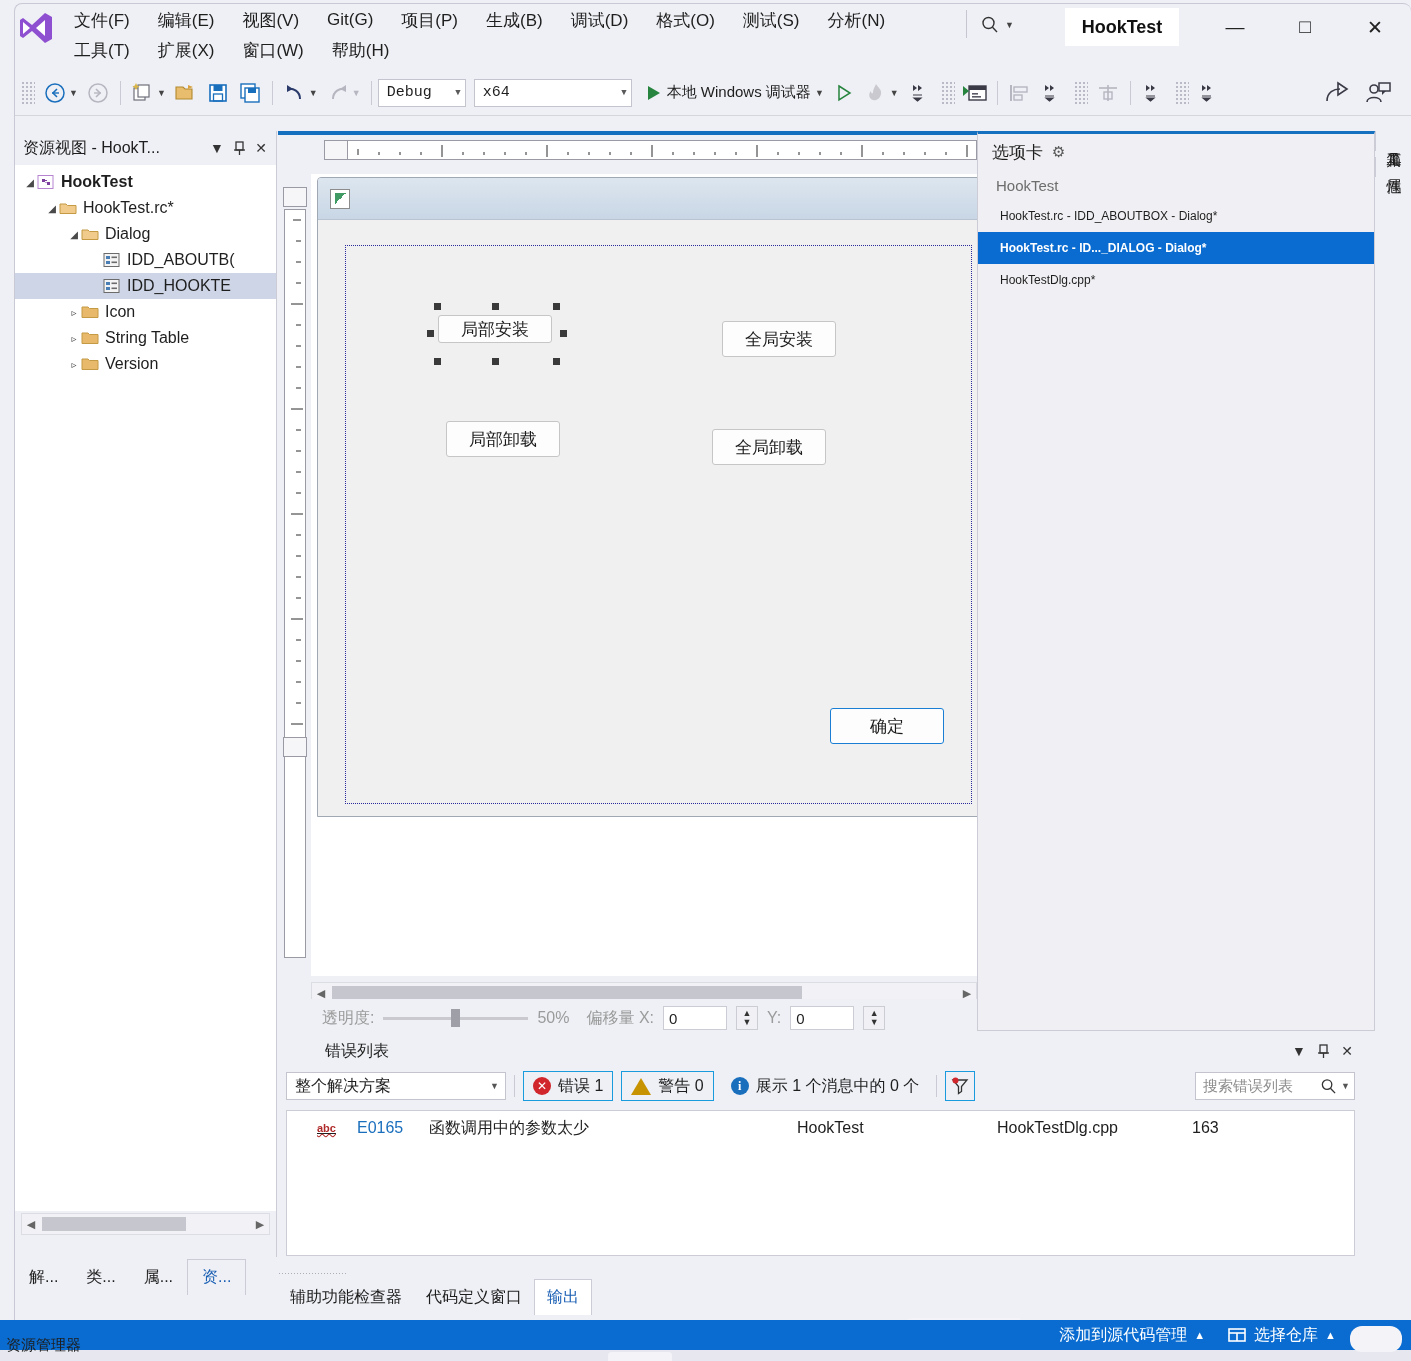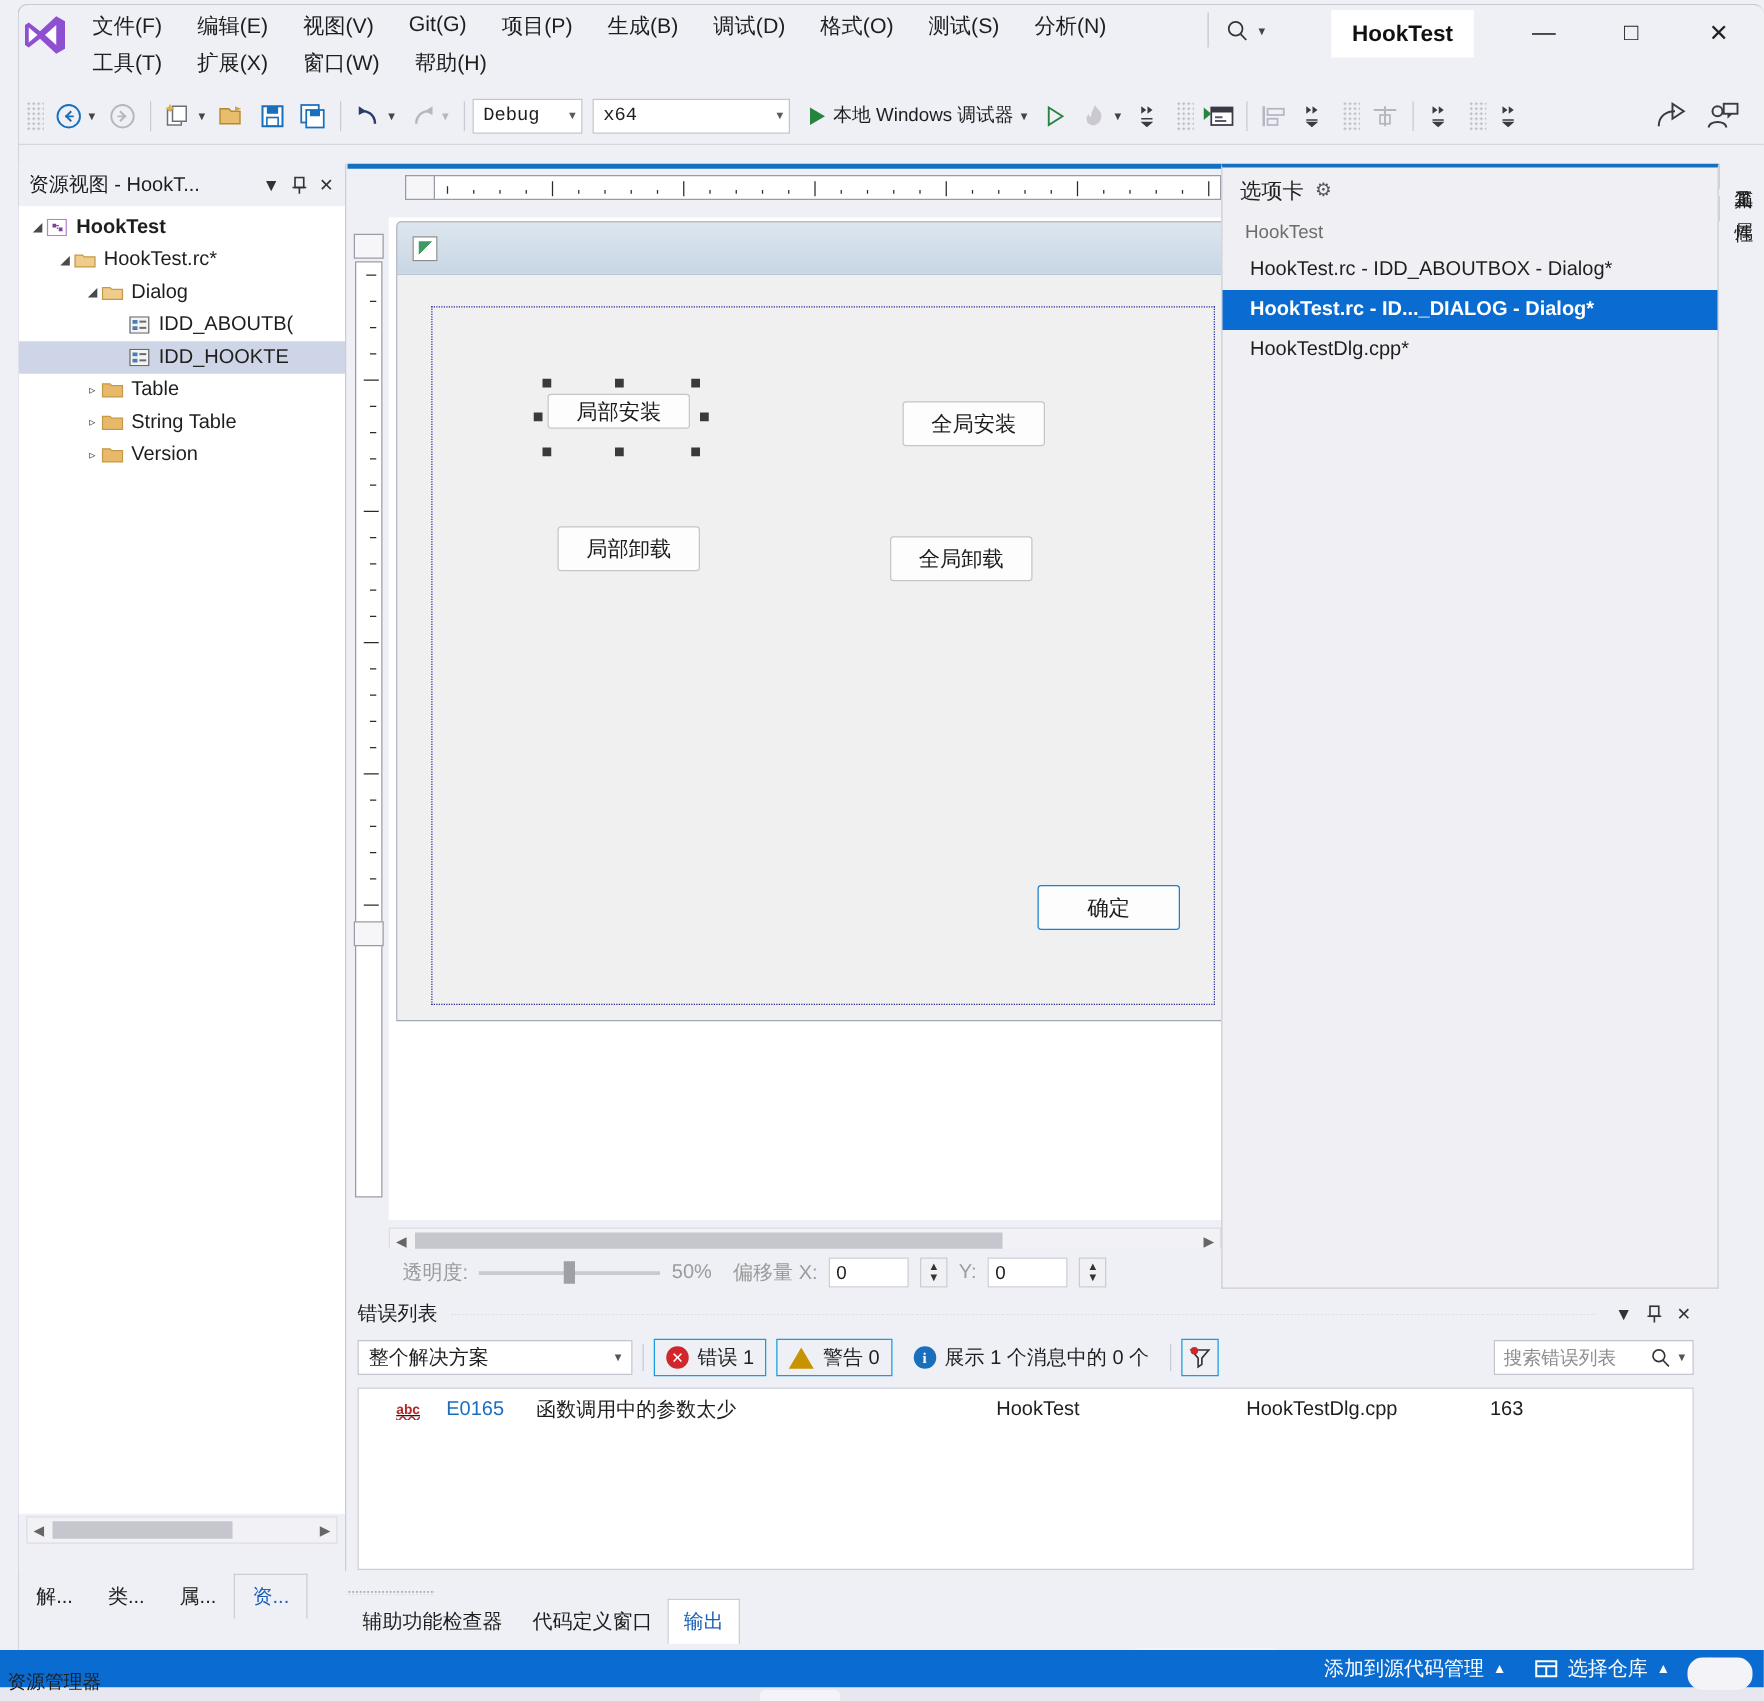--- a/index.html
+++ b/index.html
@@ -191,34 +191,34 @@
   
   .rightpane {
     position:absolute; right:36px; top:131px; width:398px; height:900px;
     background:#f0f0f4; border:1px solid #ccccd6; border-top:3px solid #1570c0;
   }
   .rp-hdr { height:36px; display:flex; align-items:center; gap:9px; padding-left:14px;
     font-size:17px; color:#1e1e1e; }
   .rp-group { padding-left:18px; font-size:15px; color:#6d6d6d; height:30px;
     display:flex; align-items:center; }
   .rp-item { height:32px; display:flex; align-items:center; padding-left:22px;
-    font-size:16px; color:#1e1e1e; cursor:default; white-space:nowrap;text-align:right; }
+    font-size:12px; color:#1e1e1e; cursor:default; white-space:nowrap;text-align:right; }
   .rp-item.sel { background:#0a6cd0; color:#fff; font-weight:bold; }
 
   .vtabs { position:absolute; right:0; top:131px; width:36px; height:210px; }
   .vtab { writing-mode:vertical-rl; text-orientation:mixed;
      padding:10px 8px; font-size:15px; color:#1e1e1e; cursor:default;
      border-left:1px solid #ccccd6; background:#eef0f5; }
 
   
   .errpane {
     position:absolute; left:278px; right:48px; top:1036px; height:226px;
     background:#eef0f5;
   }
-  .ep-hdr { height:30px; display:flex; align-items:center; padding:0 4px 0 8px; }
+  .ep-hdr { height:30px; display:flex; align-items:center; padding:0 4px 0 8px;margin-left:39px; }
   .ep-title { font-size:16px; color:#1e1e1e; white-space:nowrap; }
   .ep-dotline { flex:1; height:1px; margin:0 10px;
      background-image:radial-gradient(#aeaeba 1px, transparent 1px); background-size:3px 3px; }
   .ep-btn { width:24px;height:24px;display:flex;align-items:center;justify-content:center;
      cursor:default; font-size:14px; color:#333; }
   .ep-toolbar { height:40px; display:flex; align-items:center; gap:8px; padding:0 8px; }
   .ep-combo { width:220px; height:28px; border:1px solid #c3c4ce; background:#fff;
      display:flex; align-items:center; padding:0 6px 0 8px; font-size:16px; }
   .ep-chip { display:flex; align-items:center; gap:7px; height:30px; padding:0 9px;
      border:1px solid #1a9bde; font-size:16px; cursor:default; }
@@ -548,21 +548,21 @@
             <rect x="8.5" y="3.5" width="5.5" height="1.6" fill="#6b6b6b"></rect>
             <rect x="8.5" y="8.5" width="5.5" height="1.6" fill="#6b6b6b"></rect>
           </svg>
           <span style="">IDD_HOOKTE</span>
         </div>
         <div class="tnode" style="padding-left: 52px;">
           <span class="tw">▹</span>
           <svg class="ficon" viewBox="0 0 18 14">
             <path d="M1 2 h6 l1.5 1.5 h8.5 v9 h-16z" fill="#e8b96a" stroke="#c49a45" stroke-width="1"></path>
           </svg>
-          <span style="">Table</span>
+          <span style="">Icon</span>
         </div>
         <div class="tnode" style="padding-left: 52px;">
           <span class="tw">▹</span>
           <svg class="ficon" viewBox="0 0 18 14">
             <path d="M1 2 h6 l1.5 1.5 h8.5 v9 h-16z" fill="#e8b96a" stroke="#c49a45" stroke-width="1"></path>
           </svg>
           <span style="">String Table</span>
         </div>
         <div class="tnode" style="padding-left: 52px;">
           <span class="tw">▹</span>

